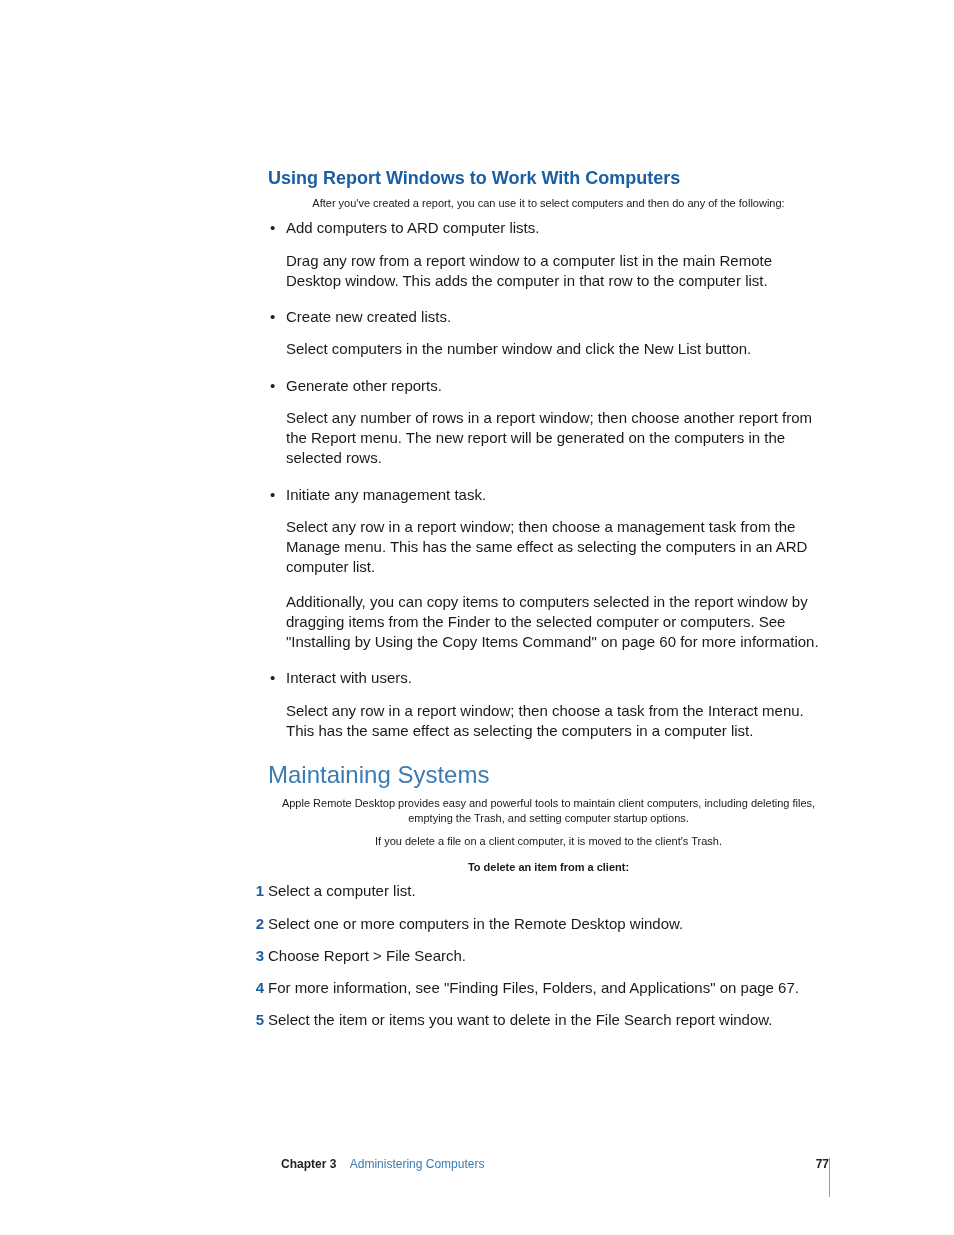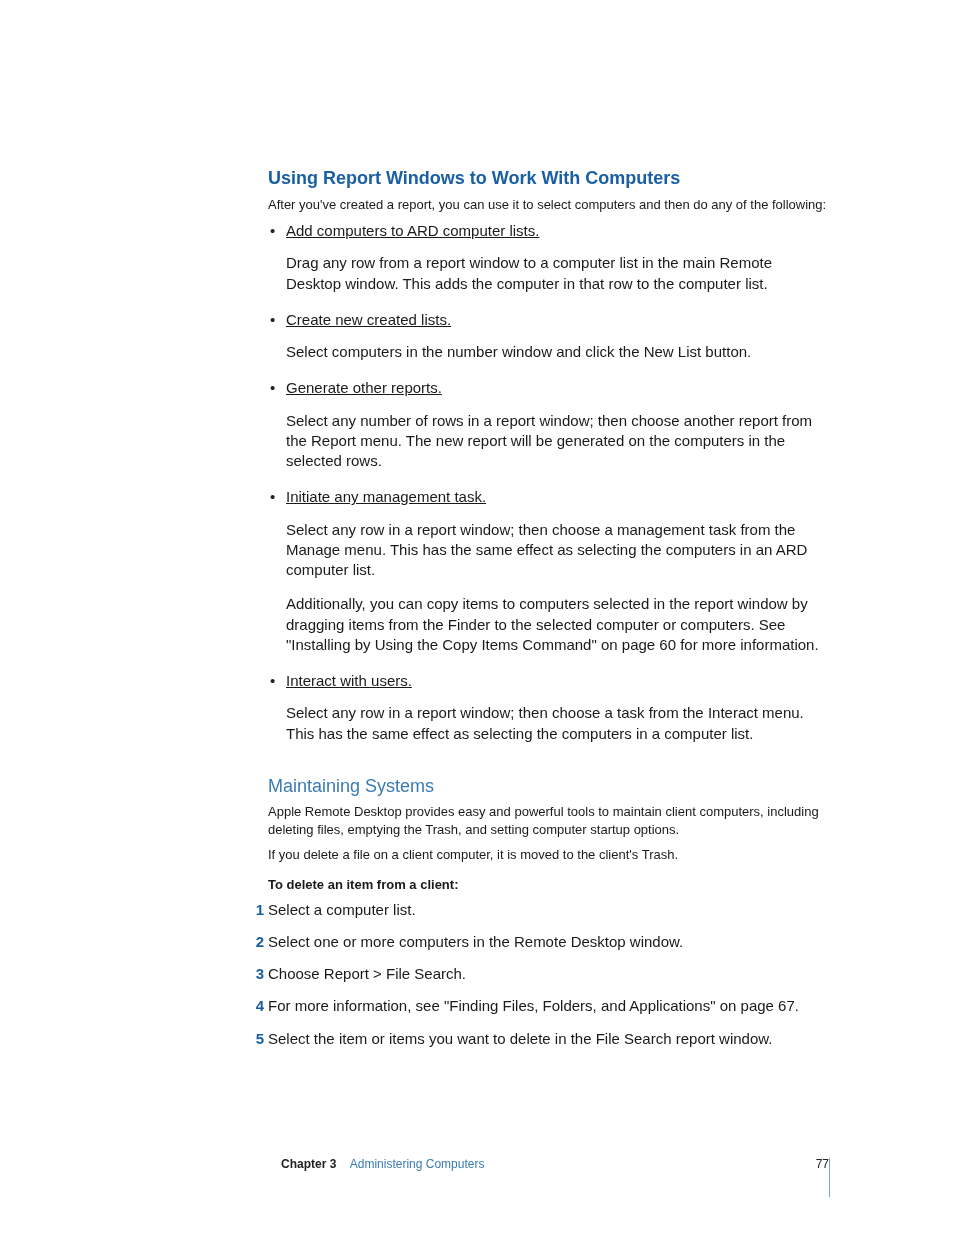--- a/index.html
+++ b/index.html
@@ -26,31 +26,32 @@
     border-right: 1px solid #7aa7c9;
   }
   h2.section-blue {
     font-size: 18px;
     font-weight: 600;
     color: #1a5fa3;
     margin: 0 0 6px 0;
     line-height: 1.25;
   }
   h1.section-main {
-    font-size: 18px;
+    font-size: 24px;
     font-weight: 400;
     color: #3a7bb3;
-    margin: 32px 0 6px 0;
+    margin: 20px 0 6px 0;
     line-height: 1.2;
   }
   p.body {
-    font-size: 13px;
+    font-size: 11px;
     line-height: 1.35;
     margin: 0 0 8px 0;
     color: #1a1a1a;
+    text-align: center;
   }
   p.body.tight { margin-bottom: 2px; }
   p.body.strong { font-weight: 700; margin-top: 12px; margin-bottom: 6px; }
   ul.bullets {
     list-style: none;
     padding: 0;
     margin: 6px 0 0 0;
   }
   ul.bullets > li {
     position: relative;
@@ -60,21 +61,21 @@
     margin-bottom: 16px;
     color: #1a1a1a;
   }
   ul.bullets > li::before {
     content: "•";
     position: absolute;
     left: 2px;
     top: 0;
     color: #222;
   }
-  ul.bullets > li .lead { display: block; text-decoration: underline; }
+  ul.bullets > li .lead { display: block; }
   ul.bullets > li .cont { display: block; margin-top: 12px; }
   ul.bullets > li .para2 { display: block; margin-top: 14px; }
 
   ol.steps {
     list-style: none;
     padding: 0;
     margin: 4px 0 0 0;
     counter-reset: step;
   }
   ol.steps > li {
@@ -105,21 +106,21 @@
     right: 125px;
     top: 1157px;
     display: flex;
     justify-content: space-between;
     align-items: baseline;
     font-size: 12px;
   }
   .footer .left { color: #222; }
   .footer .left .chap { font-weight: 700; }
   .footer .left .title { color: #3a7bb3; margin-left: 10px; }
-  .footer .right { font-weight: 400; color: #222; }
+  .footer .right { font-weight: 700; color: #222; }
 </style>
 </head>
 <body>
 
 <div class="page">
 
   <h2 class="section-blue">Using Report Windows to Work With Computers</h2>
   <p class="body">After you've created a report, you can use it to select computers and then do any of the following:</p>
 
   <ul class="bullets">

